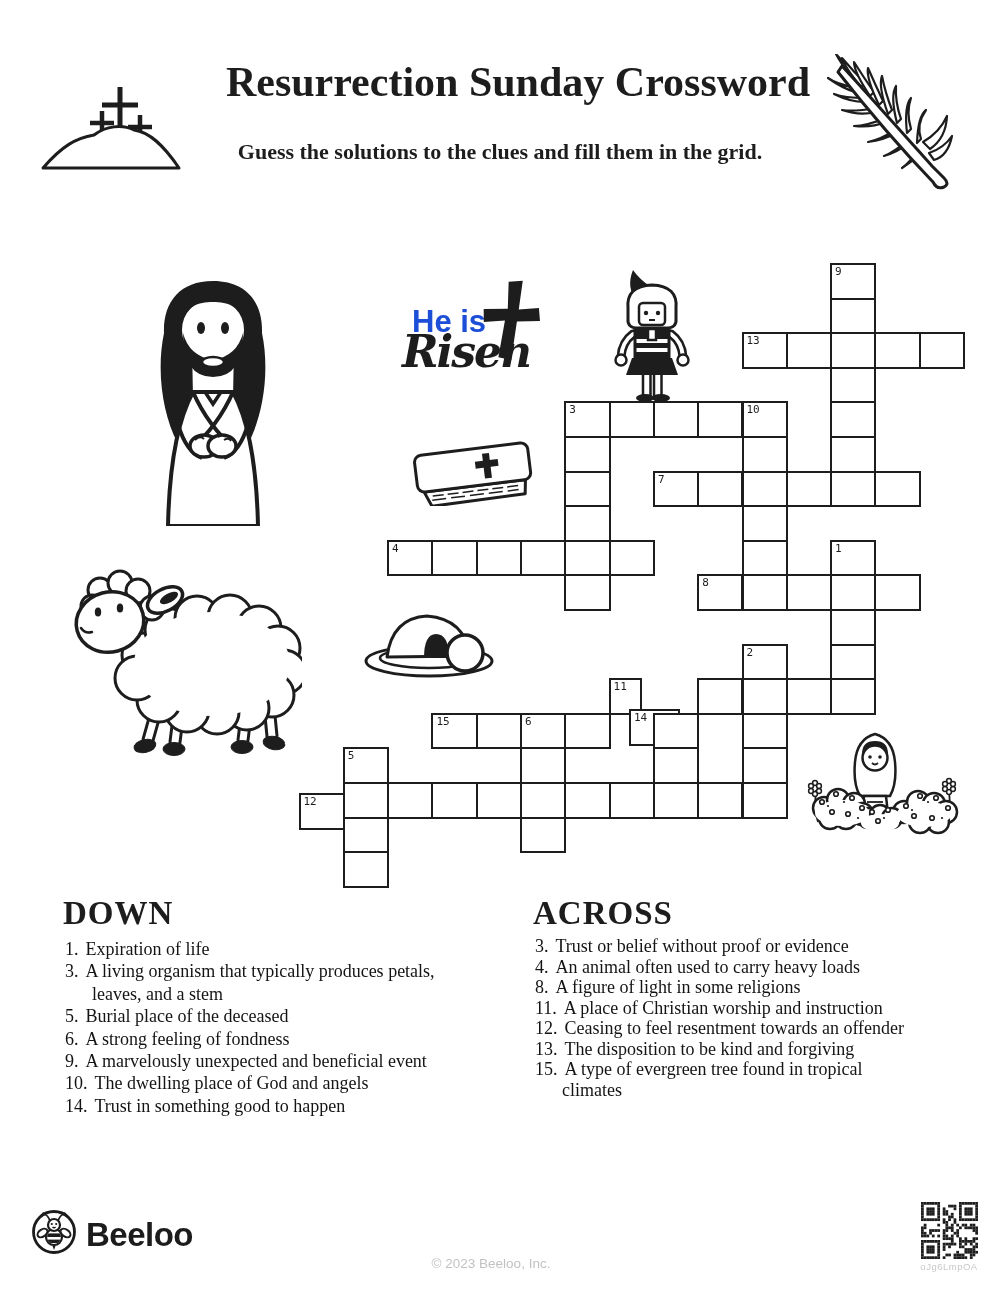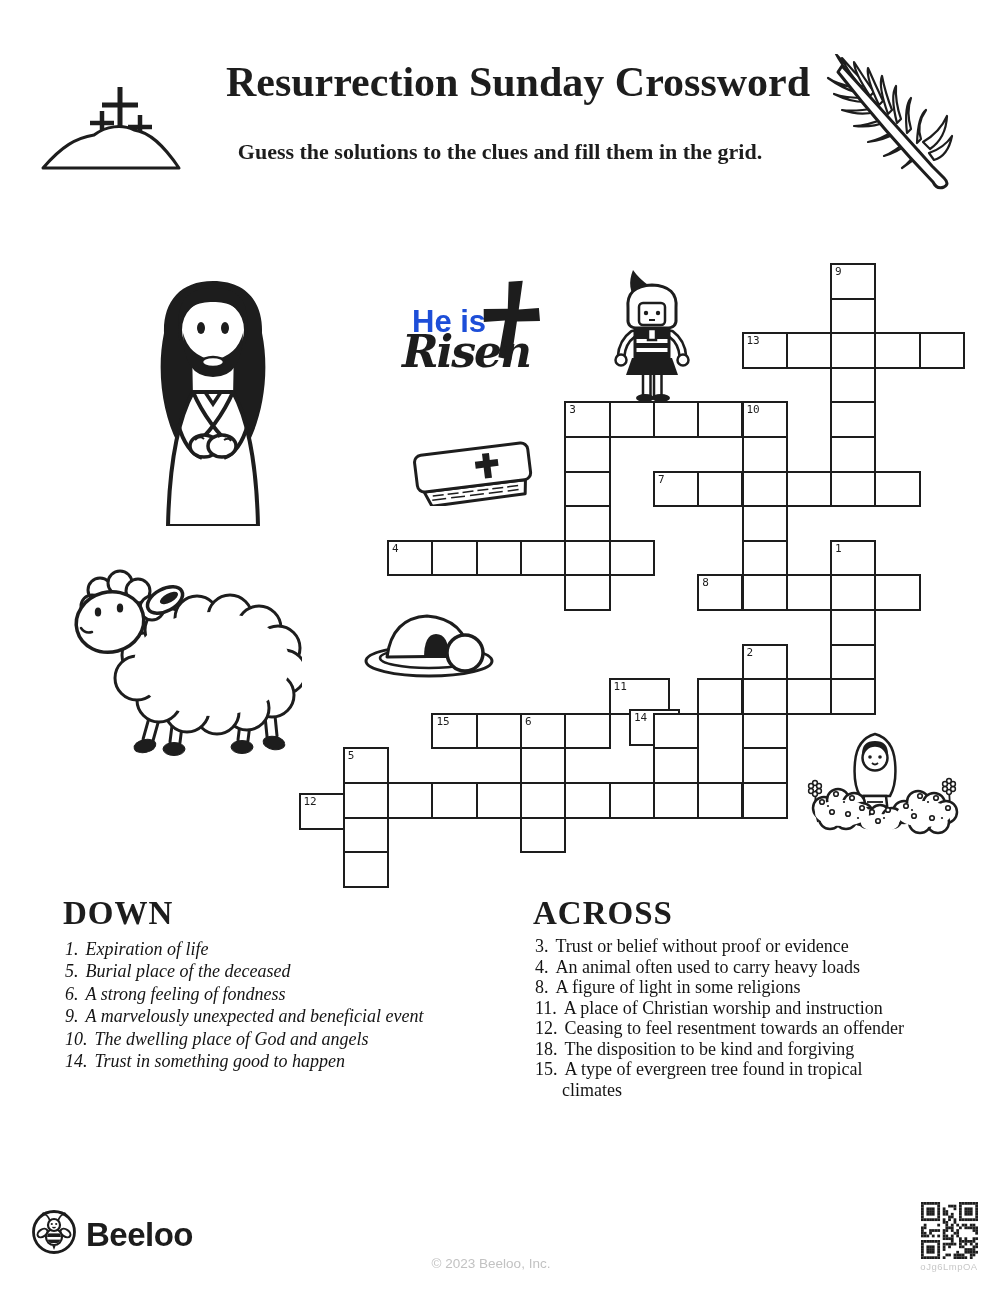--- a/index.html
+++ b/index.html
@@ -20,21 +20,21 @@
   
   #risen-line1{position:absolute;left:10px;top:26px;font-family:"Liberation Sans",sans-serif;
                font-weight:bold;font-size:31px;line-height:1;color:#1d4ed8;}
   #risen-line2{position:absolute;left:0px;top:50px;font-family:"DejaVu Serif",serif;
                font-style:italic;font-weight:bold;font-size:44px;line-height:1;
                letter-spacing:-2px;color:#1d1d1d;}
 
   
   .clue-head{font-size:33px;font-weight:bold;letter-spacing:1px;line-height:1;}
   .clue-list{position:absolute;font-size:18px;color:#141414;}
-  #down-list{line-height:22.4px;width:378px;font-style:italic;}
+  #down-list{line-height:22.4px;width:378px;}
   #across-list{line-height:20.5px;width:392px;}
   .clue-item{padding-left:27px;text-indent:-27px;}
   .clue-num{margin-right:7px;}
 
   
   #brand-text{left:86px;top:1218px;font-family:"Liberation Sans",sans-serif;font-weight:bold;
               font-size:33px;letter-spacing:-0.5px;color:#1c1c1c;line-height:1;}
   #copyright{left:0;top:1256px;width:982px;text-align:center;
              font-family:"Liberation Sans",sans-serif;font-size:13.5px;color:#c2c2c2;}
   #qr-wrap{left:920px;top:1202px;width:58px;text-align:center;}
@@ -118,21 +118,21 @@
       <div class="cw-cell" style="left: 520px; top: 539.8px; width: 46.3px; height: 36.6px;"></div>
       <div class="cw-cell" style="left: 564.3px; top: 539.8px; width: 46.3px; height: 36.6px;"></div>
       <div class="cw-cell" style="left: 608.6px; top: 539.8px; width: 46.3px; height: 36.6px;"></div>
       <div class="cw-cell" style="left: 697.2px; top: 574.4px; width: 46.3px; height: 36.6px;">
         <span class="cw-num">8</span>
       </div>
       <div class="cw-cell" style="left: 741.5px; top: 574.4px; width: 46.3px; height: 36.6px;"></div>
       <div class="cw-cell" style="left: 785.8px; top: 574.4px; width: 46.3px; height: 36.6px;"></div>
       <div class="cw-cell" style="left: 830.1px; top: 574.4px; width: 46.3px; height: 36.6px;"></div>
       <div class="cw-cell" style="left: 874.4px; top: 574.4px; width: 46.3px; height: 36.6px;"></div>
-      <div class="cw-cell" style="left: 608.6px; top: 678.2px; width: 61px; height: 36.6px;">
+      <div class="cw-cell" style="left: 608.6px; top: 678.2px; width: 33px; height: 36.6px;">
         <span class="cw-num">11</span>
       </div>
       <div class="cw-cell" style="left: 629px; top: 678.2px; width: 51px; height: 36.6px; margin-top: 31px;">
         <span class="cw-num">14</span>
       </div>
       <div class="cw-cell" style="left: 697.2px; top: 678.2px; width: 46.3px; height: 36.6px;"></div>
       <div class="cw-cell" style="left: 741.5px; top: 678.2px; width: 46.3px; height: 36.6px;"></div>
       <div class="cw-cell" style="left: 785.8px; top: 678.2px; width: 46.3px; height: 36.6px;"></div>
       <div class="cw-cell" style="left: 830.1px; top: 678.2px; width: 46.3px; height: 36.6px;"></div>
       <div class="cw-cell" style="left: 431.4px; top: 712.8px; width: 63px; height: 36.6px;">
@@ -377,35 +377,36 @@
           <circle cx="126" cy="72" r="1.1"></circle>
           <circle cx="140" cy="88" r="1.1"></circle>
         <circle cx="82" cy="88" r="1.1"></circle>
       </g>
     </g>
   </svg>
 
   <div class="abs clue-head" style="left:63px;top:897px">DOWN</div>
   <div id="down-list" class="clue-list" style="left:65px;top:938px">
       <div class="clue-item"><span class="clue-num">1.</span><span>Expiration of life</span></div>
+      <div class="clue-item"><span class="clue-num">3.</span><span>A living organism that typically produces petals, leaves, and a stem</span></div>
       <div class="clue-item"><span class="clue-num">5.</span><span>Burial place of the deceased</span></div>
       <div class="clue-item"><span class="clue-num">6.</span><span>A strong feeling of fondness</span></div>
       <div class="clue-item"><span class="clue-num">9.</span><span>A marvelously unexpected and beneficial event</span></div>
       <div class="clue-item"><span class="clue-num">10.</span><span>The dwelling place of God and angels</span></div>
       <div class="clue-item"><span class="clue-num">14.</span><span>Trust in something good to happen</span></div>
     </div>
 
   <div class="abs clue-head" style="left:533px;top:897px">ACROSS</div>
   <div id="across-list" class="clue-list" style="left:535px;top:936px">
       <div class="clue-item"><span class="clue-num">3.</span><span>Trust or belief without proof or evidence</span></div>
       <div class="clue-item"><span class="clue-num">4.</span><span>An animal often used to carry heavy loads</span></div>
       <div class="clue-item"><span class="clue-num">8.</span><span>A figure of light in some religions</span></div>
       <div class="clue-item"><span class="clue-num">11.</span><span>A place of Christian worship and instruction</span></div>
       <div class="clue-item"><span class="clue-num">12.</span><span>Ceasing to feel resentment towards an offender</span></div>
-      <div class="clue-item"><span class="clue-num">18.</span><span>The disposition to be kind and forgiving</span></div>
+      <div class="clue-item"><span class="clue-num">13.</span><span>The disposition to be kind and forgiving</span></div>
       <div class="clue-item"><span class="clue-num">15.</span><span>A type of evergreen tree found in tropical climates</span></div>
     </div>
 
   <svg class="abs" style="left:31px;top:1209px" width="46" height="46" viewBox="0 0 46 46">
     <circle cx="23" cy="23" r="20.5" fill="#ffffff" stroke="#1c1c1c" stroke-width="2.8"></circle>
     <path d="M19,12 Q17,6 13,5 M27,12 Q29,6 33,5" fill="none" stroke="#1c1c1c" stroke-width="1.8"></path>
     <circle cx="12.5" cy="4.8" r="1.6" fill="#1c1c1c"></circle>
       <circle cx="33.5" cy="4.8" r="1.6" fill="#1c1c1c"></circle>
     <ellipse cx="11.5" cy="24" rx="5.5" ry="3.5" fill="#ffffff" stroke="#1c1c1c" stroke-width="2" transform="rotate(-35 11.5 24)"></ellipse>
     <ellipse cx="34.5" cy="24" rx="5.5" ry="3.5" fill="#ffffff" stroke="#1c1c1c" stroke-width="2" transform="rotate(35 34.5 24)"></ellipse>

